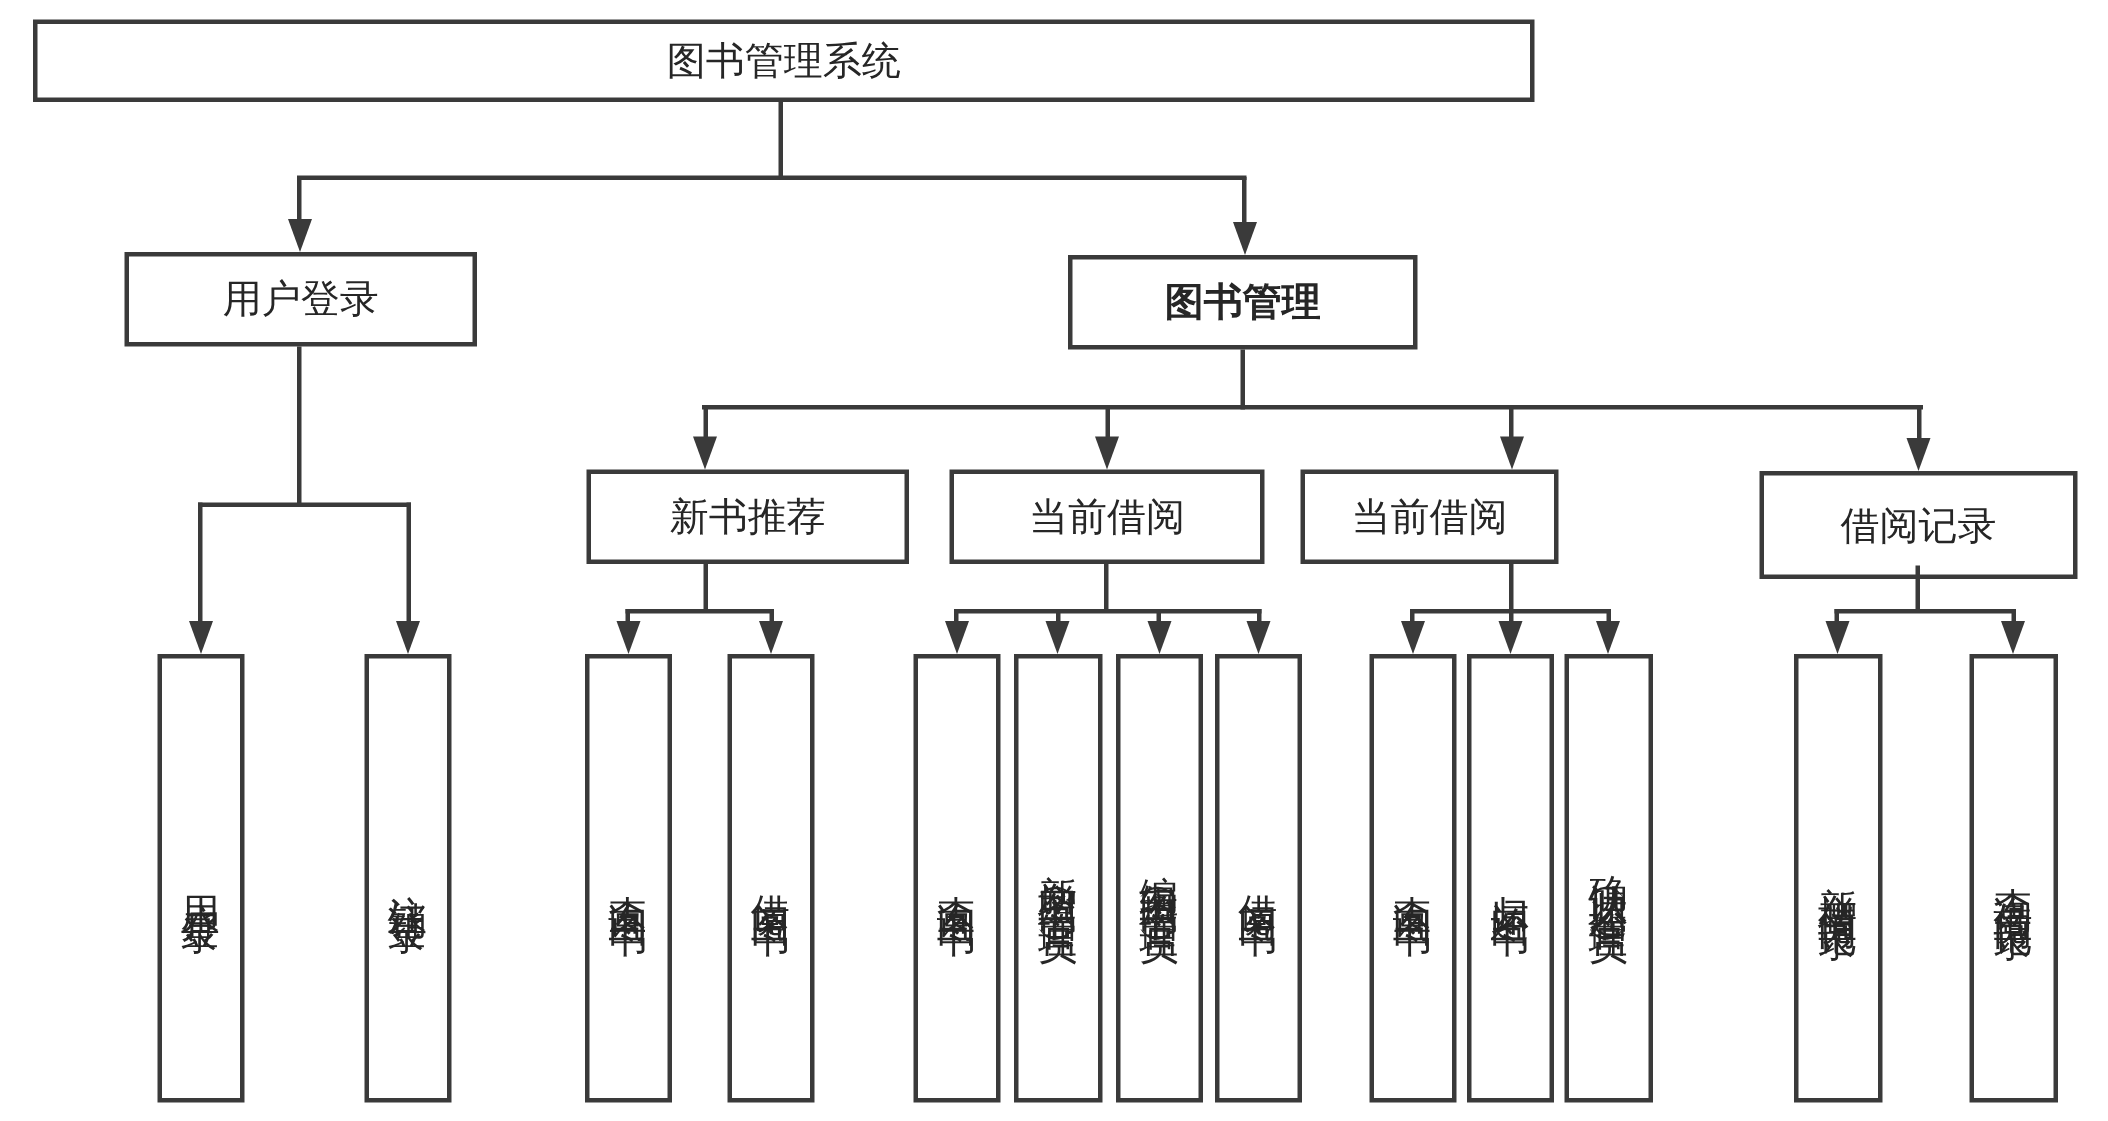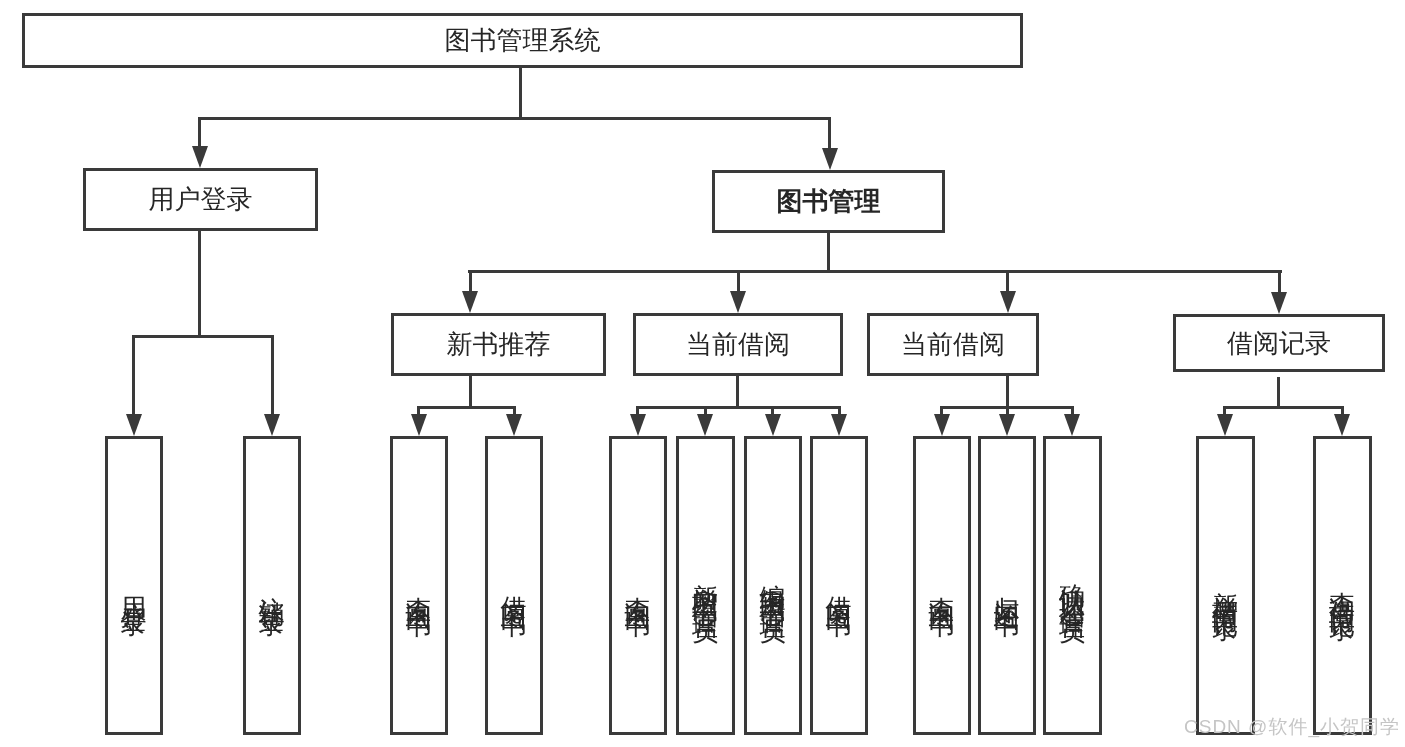--- a/index.html
+++ b/index.html
@@ -74,21 +74,21 @@
 
   <div class="box" style="left:363px;top:313px;width:215px;height:63px;margin-left:28px;">
     <span>新书推荐</span>
   </div>
   <div class="box" style="left:633px;top:313px;width:210px;height:63px;">
     <span>当前借阅</span>
   </div>
   <div class="box" style="left:867px;top:313px;width:172px;height:63px;">
     <span>当前借阅</span>
   </div>
-  <div class="box" style="left:1173px;top:314px;width:212px;height:58px;">
+  <div class="box" style="left:1173px;top:314px;width:212px;height:72px;">
     <span>借阅记录</span>
   </div>
 
   <div class="box vbox" style="left:105px;top:436px;width:58px;height:299px;">
     <span>用户登录</span>
   </div>
   <div class="box vbox" style="left:243px;top:436px;width:58px;height:299px;">
     <span>注销登录</span>
   </div>
 
@@ -181,15 +181,14 @@
   <div class="line" style="left:1071px;top:406px;width:3px;height:12px;"></div>
   <div class="arrow" style="left:1064px;top:414px;"></div>
 
   <div class="line" style="left:1277px;top:377px;width:3px;height:31px;"></div>
   <div class="line" style="left:1223px;top:406px;width:121px;height:3px;"></div>
   <div class="line" style="left:1223px;top:406px;width:3px;height:12px;"></div>
   <div class="arrow" style="left:1217px;top:414px;"></div>
   <div class="line" style="left:1341px;top:406px;width:3px;height:12px;"></div>
   <div class="arrow" style="left:1334px;top:414px;"></div>
 
-  <div class="watermark">CSDN @软件_小贺同学</div>
 
 </div>
 
 </body></html>

